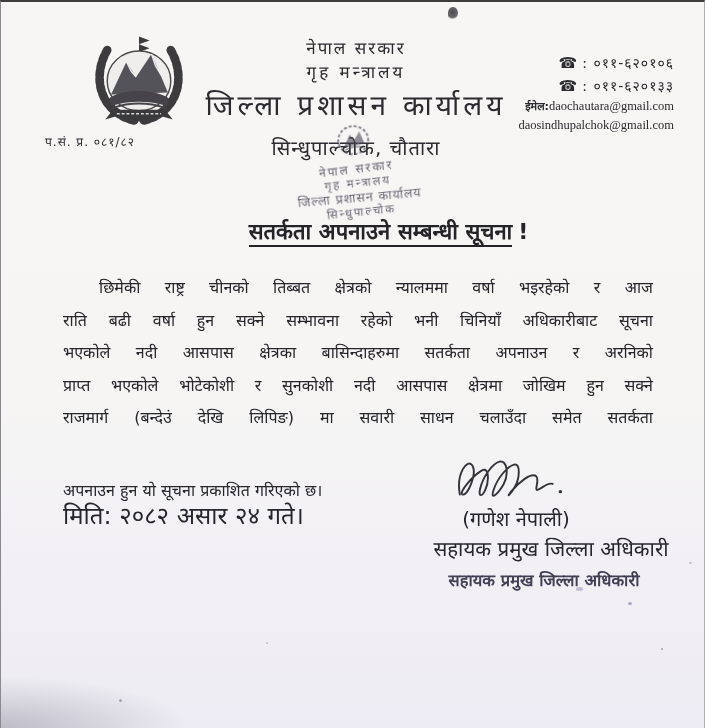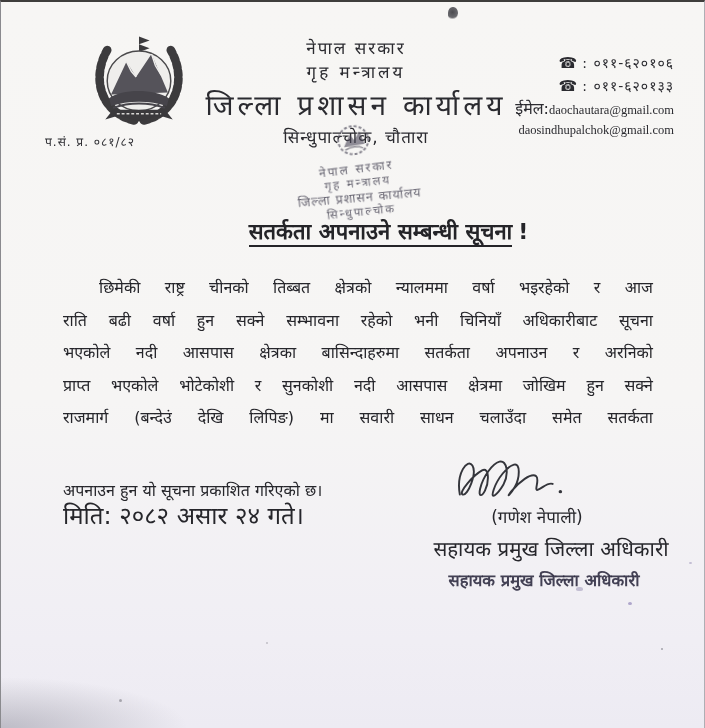--- a/index.html
+++ b/index.html
@@ -21,26 +21,26 @@
     background:radial-gradient(ellipse at 0% 100%,rgba(80,80,95,.30),rgba(80,80,95,0) 60%);
     pointer-events:none;
   }
   
   .emblem{position:absolute;left:85px;top:28px;width:106px;height:98px;}
   .ref-number{position:absolute;left:44px;top:131px;font-size:12px;letter-spacing:1px;color:#2e2e33;}
   .org-block{position:absolute;left:170px;top:36px;width:370px;text-align:center;line-height:1.25;}
   .org-gov{font-size:17px;letter-spacing:2px;}
   .org-ministry{font-size:17px;letter-spacing:3px;margin-top:3px;}
   .org-office{font-size:28px;letter-spacing:4px;margin-top:4px;font-weight:500;}
-  .org-location{font-size:17px;letter-spacing:1px;margin-top:4px;}
+  .org-location{font-size:20px;letter-spacing:1px;margin-top:13px;}
   .contact-block{position:absolute;right:30px;top:50px;width:190px;text-align:right;line-height:1.5;}
   .phone-line{font-size:14px;letter-spacing:1px;white-space:nowrap;}
   .phone-glyph{font-size:15px;margin-right:4px;}
   .email-line{font-size:12.5px;font-family:"Liberation Serif",serif;letter-spacing:0;white-space:nowrap;}
-  .email-label{font-family:"DejaVu Sans",sans-serif;font-size:16px;font-weight:normal;}
+  .email-label{font-family:"DejaVu Sans",sans-serif;font-size:11px;font-weight:bold;}
   
   .stamp{
     position:absolute;left:258px;top:120px;width:195px;text-align:center;
     transform:rotate(-7deg);
     color:rgba(72,70,86,.82);
     line-height:1.2;
     filter:blur(.3px);
   }
   .stamp .s-emblem{opacity:.8;}
   .stamp-line1{font-size:12px;letter-spacing:2px;}
@@ -51,21 +51,21 @@
   .notice-title{position:absolute;left:0;top:213px;width:705px;text-align:center;font-size:22px;font-weight:bold;color:#242428;padding-left:35px;}
   .notice-title .u{border-bottom:2px solid #242428;padding-bottom:1px;}
   .notice-title .bang{margin-left:6px;}
   .body-text{position:absolute;left:62px;top:270px;width:590px;font-size:16px;line-height:32.5px;color:#26262b;}
   .body-line{text-align:justify;text-align-last:justify;white-space:normal;}
   .body-line.first{padding-left:36px;}
   .body-line.last{text-align-last:left;margin-top:40px;}
   .date-line{position:absolute;left:62px;top:496px;font-size:24px;color:#26262b;}
   
   .signature-svg{position:absolute;left:448px;top:450px;width:128px;height:58px;}
-  .sig-name{position:absolute;left:436px;top:503px;width:200px;text-align:center;font-size:17px;color:#26262b;}
+  .sig-name{position:absolute;left:415px;top:503px;width:200px;text-align:center;font-size:20px;color:#26262b;}
   .sig-designation{position:absolute;left:402px;top:532px;width:296px;text-align:center;font-size:20.5px;color:#26262b;}
   .sig-stamp-designation{position:absolute;left:418px;top:566px;width:250px;text-align:center;font-size:16.5px;font-weight:bold;color:rgba(42,40,62,.88);}
   
   .ink-blot{position:absolute;left:447px;top:5px;width:10px;height:13px;border-radius:50% 50% 60% 40%;background:radial-gradient(circle at 45% 40%,#4c4c50 0%,#6a6a6e 55%,rgba(106,106,110,0) 75%);}
   .speck{position:absolute;border-radius:50%;pointer-events:none;}
   .speck.a{left:627px;top:600px;width:4px;height:3px;background:rgba(120,105,170,.55);}
   .speck.b{left:575px;top:585px;width:7px;height:4px;background:rgba(110,100,150,.35);border-radius:40%;}
   .speck.c{left:660px;top:646px;width:2px;height:2px;background:rgba(90,90,100,.5);}
   .speck.d{left:118px;top:697px;width:3px;height:3px;background:rgba(90,90,100,.45);}
   .speck.e{left:688px;top:560px;width:3px;height:2px;background:rgba(120,110,160,.4);}

